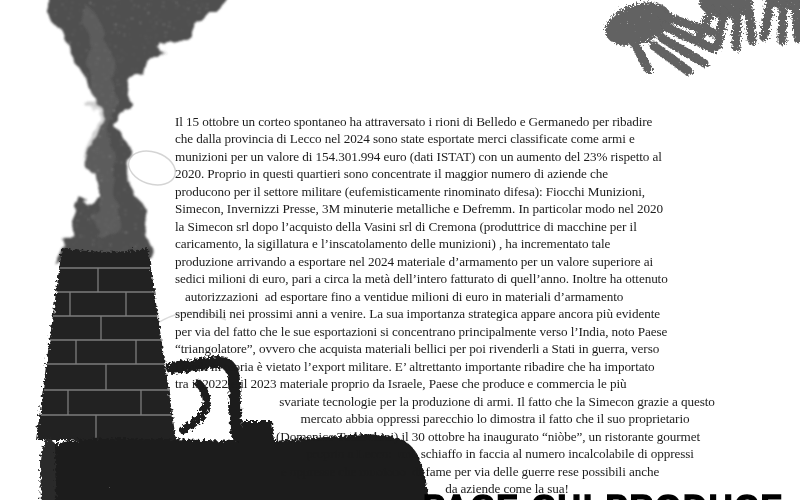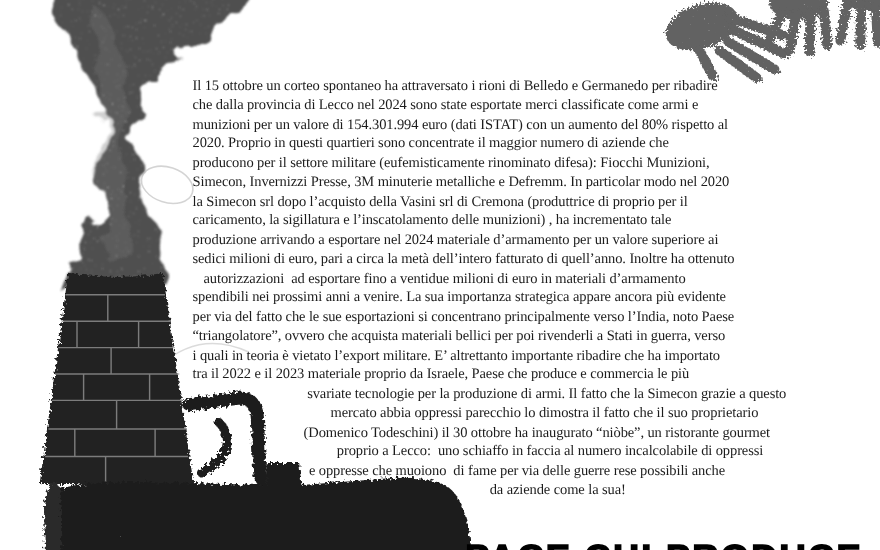--- a/index.html
+++ b/index.html
@@ -1,21 +1,21 @@
 <!DOCTYPE html>
 <html><head>
 <meta charset="utf-8">
 <style>
   html,body{margin:0;padding:0;background:#ffffff;}
   .page{position:relative;width:800px;height:500px;overflow:hidden;background:#ffffff;
         font-family:"Liberation Serif","DejaVu Serif",serif;}
   svg.art{position:absolute;left:0;top:0;z-index:1;}
   .textlayer{position:absolute;left:0;top:0;width:800px;height:500px;z-index:2;}
   .bl{position:absolute;white-space:pre;font:13.2px/1.1 "Liberation Serif","DejaVu Serif",serif;
-      color:#1c1c1c;letter-spacing:-0.1px;}
+      color:#1c1c1c;letter-spacing:-0.1px;margin-top:44px;}
   
   .l1{left:175px;top:71px}.l2{left:175px;top:88px}.l3{left:175px;top:106px}
   .l4{left:175px;top:123px}.l5{left:175px;top:141px}.l6{left:175px;top:158px}
   .l7{left:175px;top:176px}.l8{left:175px;top:193px}.l9{left:175px;top:211px}
   .l10{left:175px;top:228px}.l11{left:185px;top:246px}.l12{left:175px;top:263px}
   .l13{left:175px;top:281px}.l14{left:175px;top:298px}.l15{left:175px;top:316px}
   .l16{left:175px;top:333px}
   
   .l17{left:497px;top:351px;transform:translateX(-50%)}
   .l18{left:495px;top:368px;transform:translateX(-50%)}
@@ -120,25 +120,25 @@
         <path d="M783,4 L782,41"></path>
         <path d="M796,2 L798,39"></path>
       </g>
     </g>
   </svg>
 
   <div class="textlayer">
     <div>
         <div class="bl l1">Il 15 ottobre un corteo spontaneo ha attraversato i rioni di Belledo e Germanedo per ribadire</div>
         <div class="bl l2">che dalla provincia di Lecco nel 2024 sono state esportate merci classificate come armi e</div>
-        <div class="bl l3">munizioni per un valore di 154.301.994 euro (dati ISTAT) con un aumento del 80% rispetto al</div>
+        <div class="bl l3">munizioni per un valore di 154.301.994 euro (dati ISTAT) con un aumento del 23% rispetto al</div>
         <div class="bl l4">2020. Proprio in questi quartieri sono concentrate il maggior numero di aziende che</div>
         <div class="bl l5">producono per il settore militare (eufemisticamente rinominato difesa): Fiocchi Munizioni,</div>
         <div class="bl l6">Simecon, Invernizzi Presse, 3M minuterie metalliche e Defremm. In particolar modo nel 2020</div>
-        <div class="bl l7">la Simecon srl dopo l’acquisto della Vasini srl di Cremona (produttrice di proprio per il</div>
+        <div class="bl l7">la Simecon srl dopo l’acquisto della Vasini srl di Cremona (produttrice di macchine per il</div>
         <div class="bl l8">caricamento, la sigillatura e l’inscatolamento delle munizioni) , ha incrementato tale</div>
         <div class="bl l9">produzione arrivando a esportare nel 2024 materiale d’armamento per un valore superiore ai</div>
         <div class="bl l10">sedici milioni di euro, pari a circa la metà dell’intero fatturato di quell’anno. Inoltre ha ottenuto</div>
         <div class="bl l11">autorizzazioni  ad esportare fino a ventidue milioni di euro in materiali d’armamento</div>
         <div class="bl l12">spendibili nei prossimi anni a venire. La sua importanza strategica appare ancora più evidente</div>
         <div class="bl l13">per via del fatto che le sue esportazioni si concentrano principalmente verso l’India, noto Paese</div>
         <div class="bl l14">“triangolatore”, ovvero che acquista materiali bellici per poi rivenderli a Stati in guerra, verso</div>
         <div class="bl l15">i quali in teoria è vietato l’export militare. E’ altrettanto importante ribadire che ha importato</div>
         <div class="bl l16">tra il 2022 e il 2023 materiale proprio da Israele, Paese che produce e commercia le più</div>
         <div class="bl l17">svariate tecnologie per la produzione di armi. Il fatto che la Simecon grazie a questo</div>

